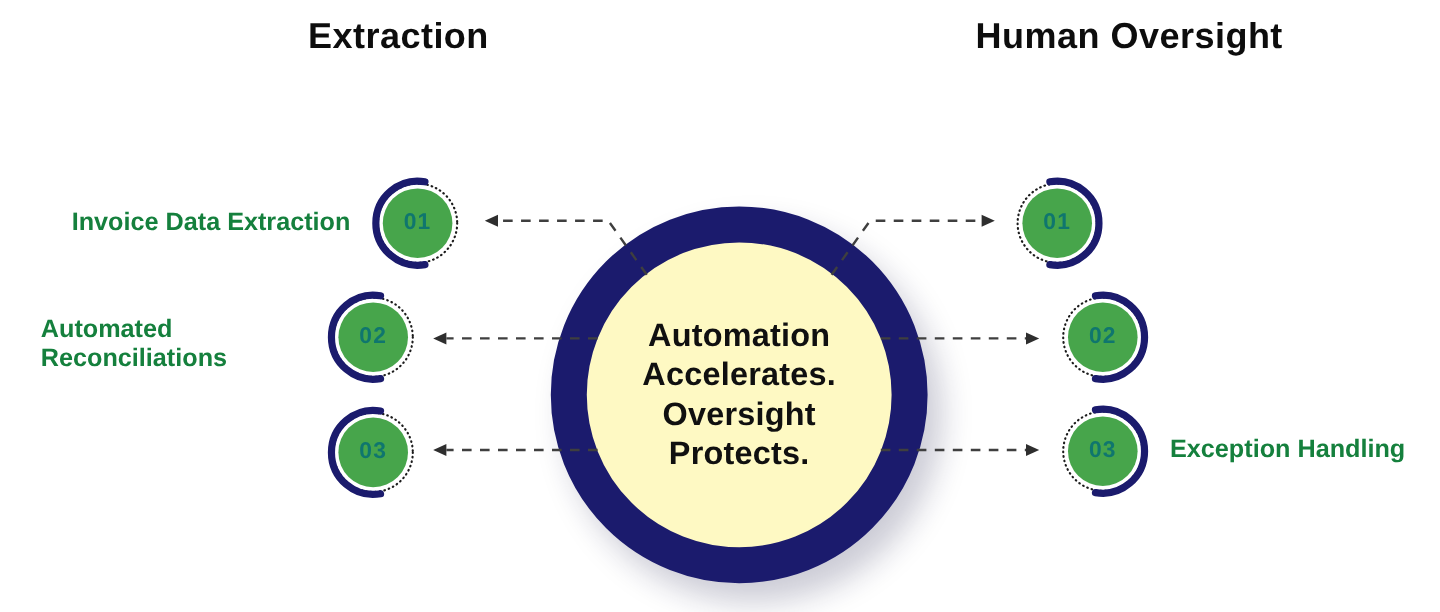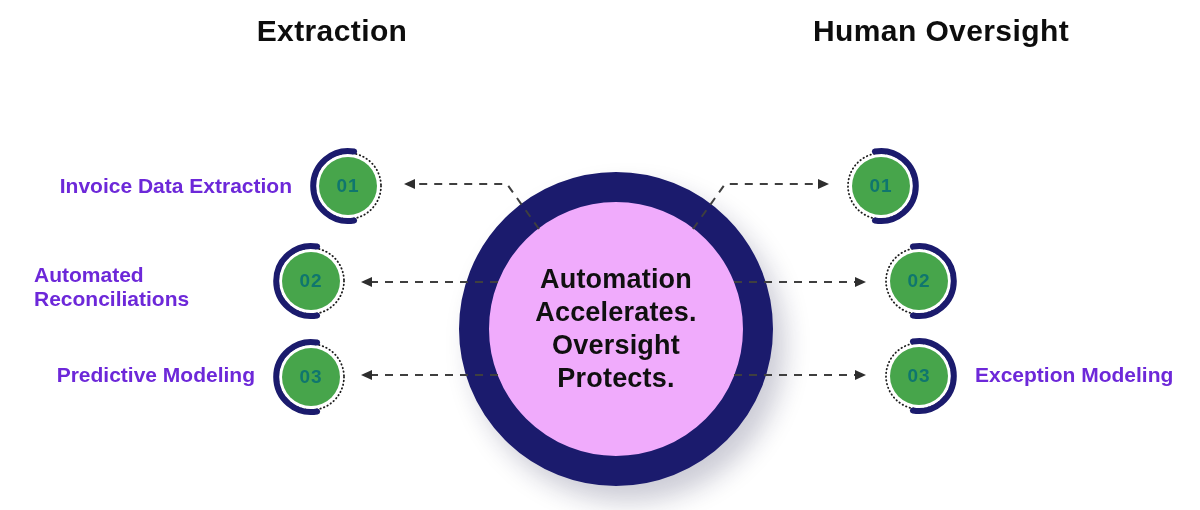--- a/index.html
+++ b/index.html
@@ -10,21 +10,21 @@
 
   .col-header {
     position:absolute; top:14px; width:400px; text-align:center;
     font-size:30px; font-weight:800; letter-spacing:.4px; color:#0d0d0d;
   }
   .h-left  { left:132px; }
   .h-right { left:741px; }
 
   .center-circle {
     position:absolute; left:459px; top:172px; width:314px; height:314px;
-    border:30px solid #1b1b6d; border-radius:50%; background:#f0abfc;
+    border:30px solid #1b1b6d; border-radius:50%; background:#fef9c3;
     display:flex; align-items:center; justify-content:center;
     box-shadow: 12px 16px 26px rgba(25,25,70,.22);
   }
   .center-text {
     width:242px; text-align:center; font-size:27px; font-weight:800;
     line-height:1.22; color:#101010; letter-spacing:.2px;
   }
 
   .connectors { position:absolute; left:0; top:0; pointer-events:none; }
   .connectors path { fill:none; stroke:#3f3f3f; stroke-width:2; stroke-dasharray:8 7; }
@@ -33,21 +33,21 @@
   .badge { position:absolute; width:80px; height:80px; }
   .badge svg { position:absolute; inset:0; }
   .badge .dotring  { fill:none; stroke:#1c1c1c; stroke-width:1.8; stroke-dasharray:.5 3.3; stroke-linecap:round; }
   .badge .solidarc { fill:none; stroke:#1b1b6d; stroke-width:6; stroke-linecap:round; }
   .badge .greenfill{ fill:#47a54b; }
   .badge .num {
     position:absolute; inset:0; display:flex; align-items:center; justify-content:center;
     color:#0f766e; font-size:19px; font-weight:700; letter-spacing:1px;
   }
 
-  .item-label { position:absolute; font-size:21px; font-weight:700; color:#6d28d9; line-height:1.15; }
+  .item-label { position:absolute; font-size:21px; font-weight:700; color:#15803d; line-height:1.15; }
   .lab-l1 { left:10px;  top:174px; width:282px; text-align:right; }
   .lab-l2 { left:34px;  top:263px; width:220px; text-align:left; }
   .lab-l3 { left:10px;  top:363px; width:245px; text-align:right; }
   .lab-r1 { left:938px; top:174px; width:260px; text-align:left; }
   .lab-r2 { left:975px; top:270px; width:225px; text-align:left; }
   .lab-r3 { left:975px; top:363px; width:225px; text-align:left; }
 
   .b-l1 { left:308px; top:146px; }
   .b-l2 { left:271px; top:241px; }
   .b-l3 { left:271px; top:337px; }
@@ -133,16 +133,15 @@
     <svg viewBox="0 0 80 80">
       <circle class="dotring" cx="40" cy="40" r="33"></circle>
       <path class="solidarc" d="M33.9 5.5 A35 35 0 1 1 33.9 74.5"></path>
       <circle class="greenfill" cx="40" cy="40" r="29"></circle>
     </svg>
     <span class="num">03</span>
   </div>
 
   <div class="item-label lab-l1">Invoice Data Extraction</div>
   <div class="item-label lab-l2">Automated Reconciliations</div>
-  <div class="item-label lab-l3">Predictive Modeling</div>
-  <div class="item-label lab-r3">Exception Modeling</div>
+  <div class="item-label lab-r3">Exception Handling</div>
 
 </div>
 
 </body></html>

